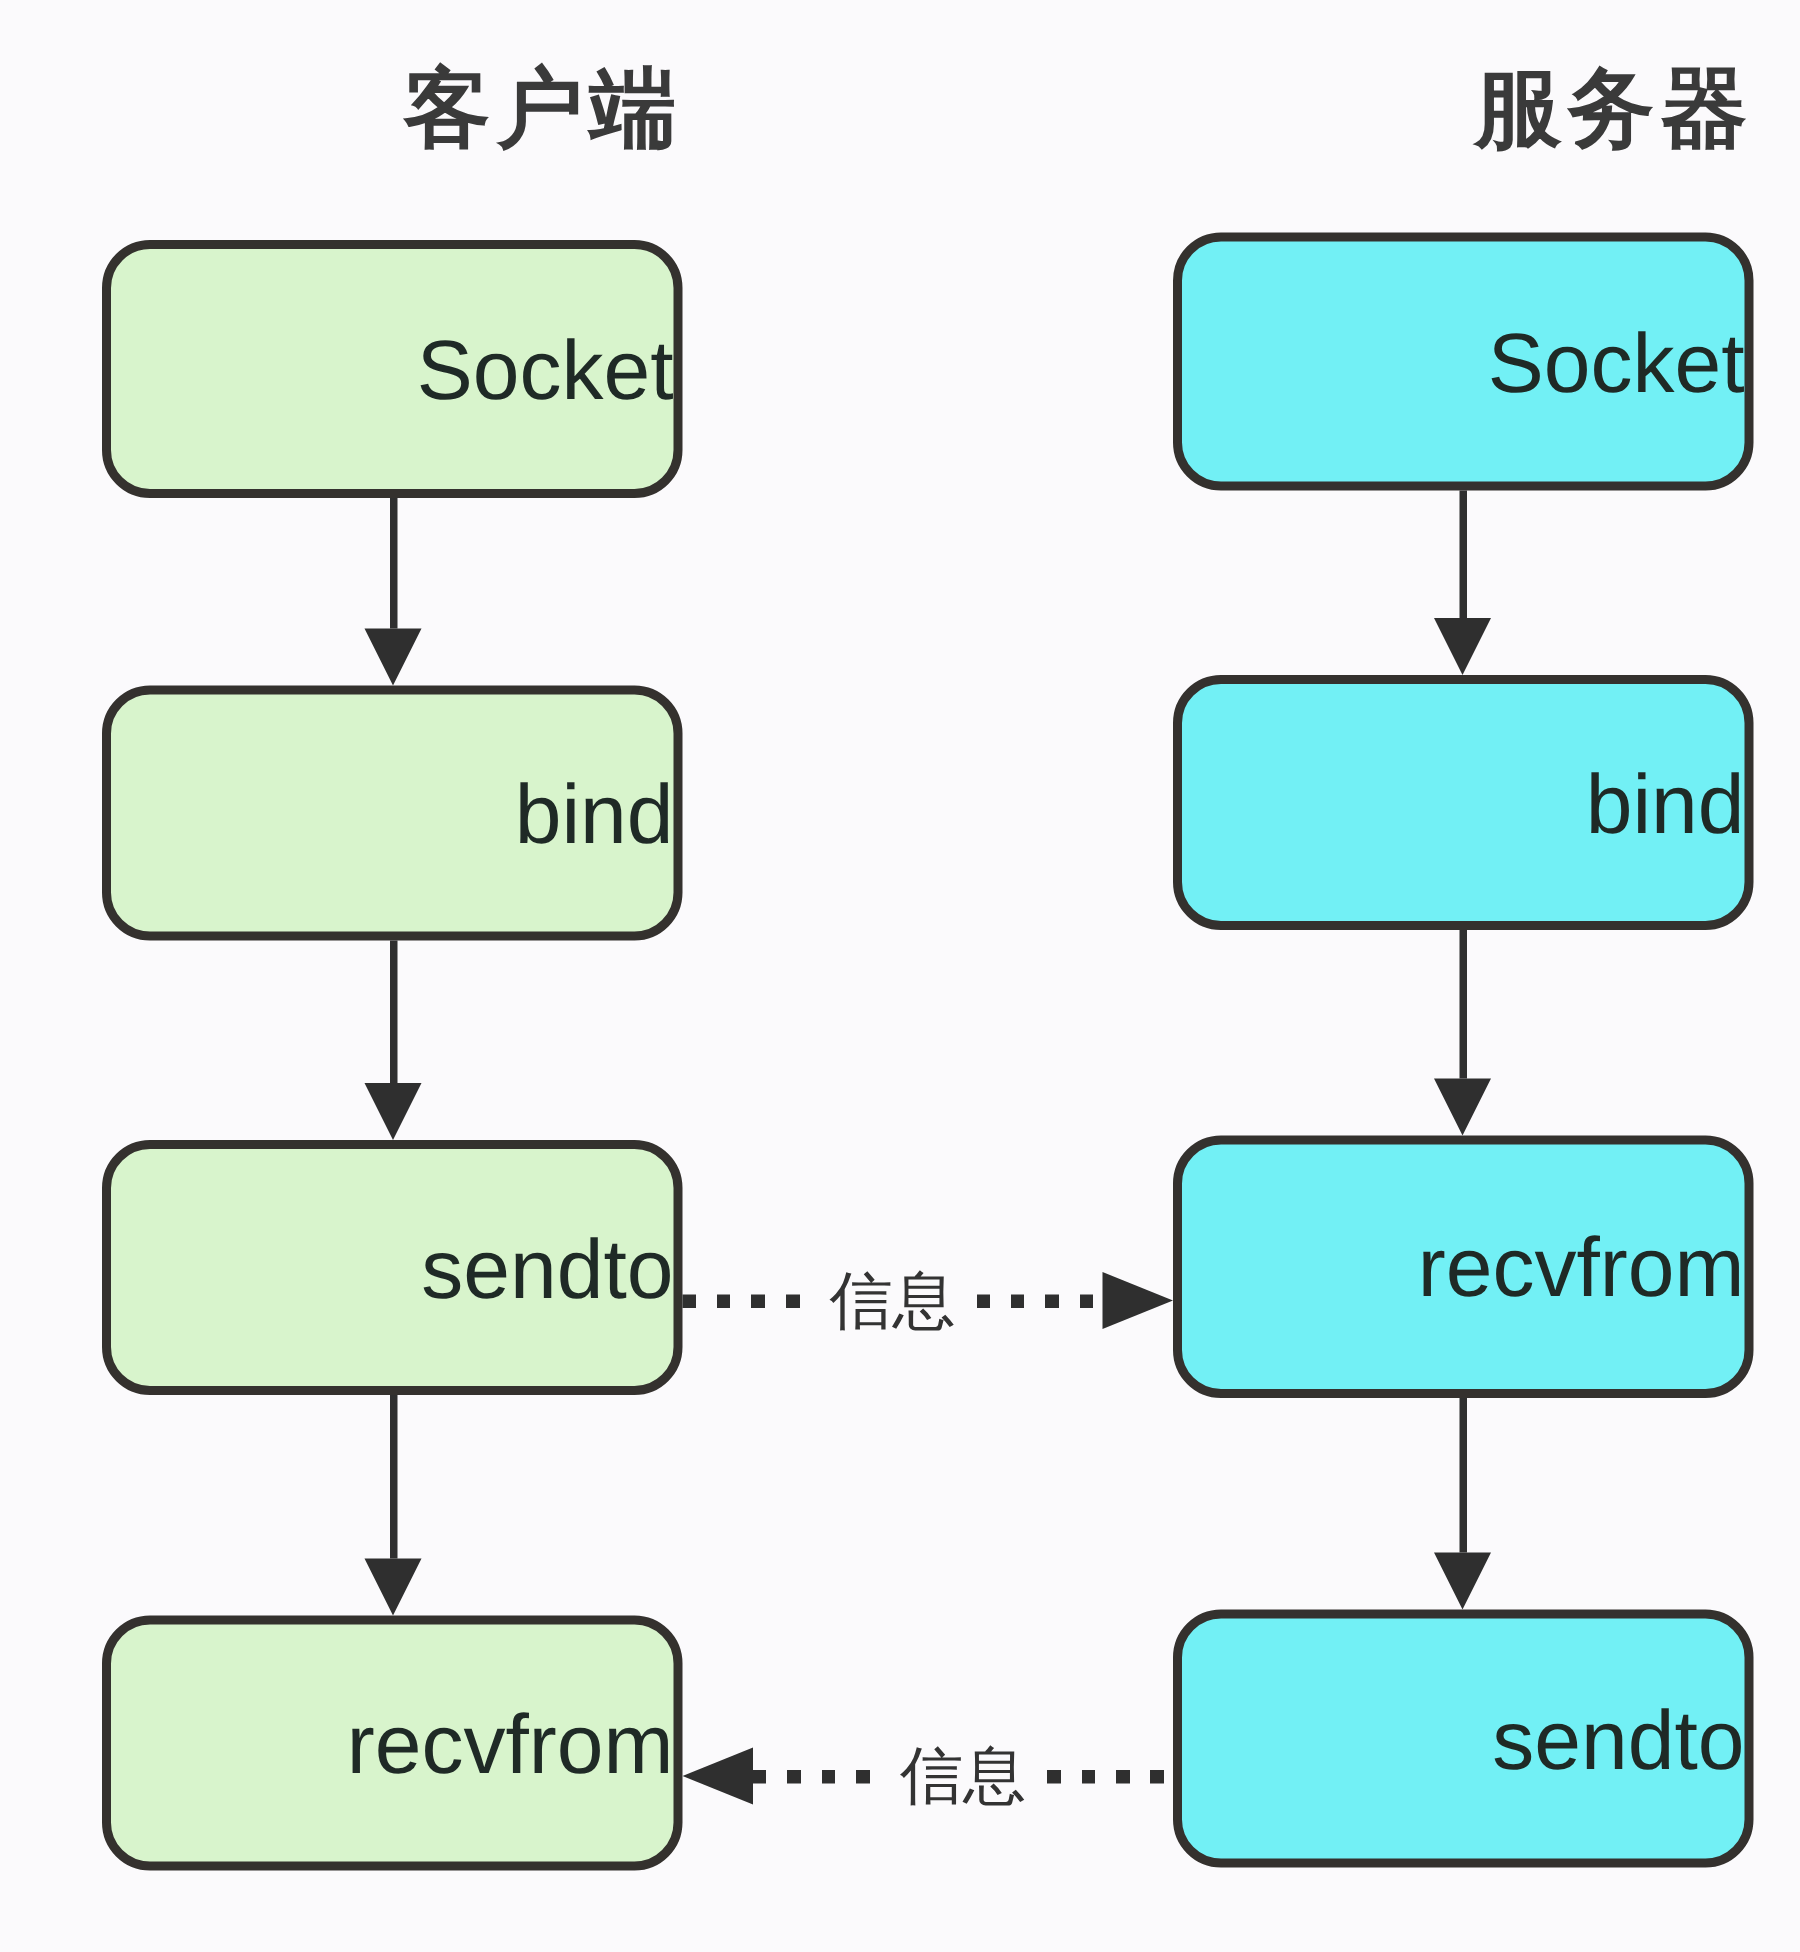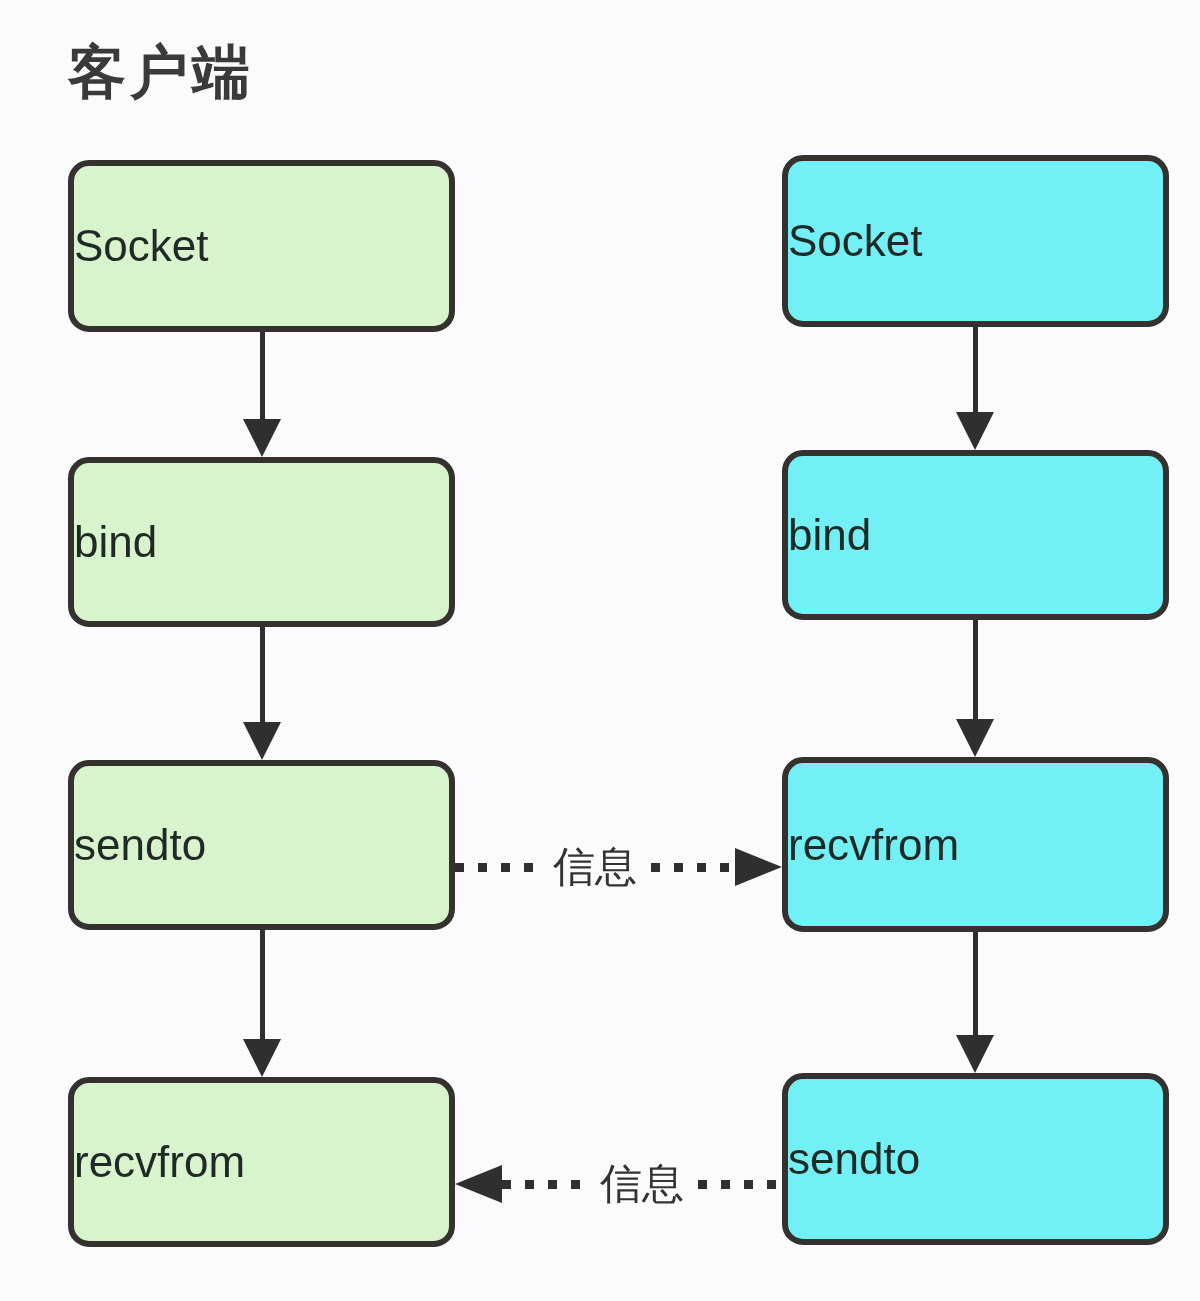--- a/index.html
+++ b/index.html
@@ -19,34 +19,34 @@
   .canvas{
     position:relative;
     width:1200px;
     height:1301px;
     background:var(--bg);
     overflow:hidden;
   }
   .col-title{
     position:absolute;
     width:387px;
-    text-align:left;
+    text-align:right;
     font-size:58px;
     font-weight:700;
     color:var(--title);
     letter-spacing:4px;
   }
   .box{
     position:absolute;
     border:6px solid var(--border);
-    border-radius:21px;
+    border-radius:32px;
     display:flex;
     align-items:center;
-    justify-content:flex-start;
-    font-size:44px;
+    justify-content:flex-end;
+    font-size:56px;
     color:var(--text);
   }
   .box.green{background:var(--green);}
   .box.cyan{background:var(--cyan);}
   .varrow{
     position:absolute;
     width:40px;
     display:flex;
     flex-direction:column;
     align-items:center;
@@ -92,20 +92,21 @@
     border-bottom:19px solid transparent;
     border-right:47px solid var(--arrow);
   }
 </style>
 </head>
 <body>
 
 <div class="canvas">
 
   <div class="col-title" style="left:68px;top:34px;">客户端</div>
+  <div class="col-title" style="left:782px;top:34px;">服务器</div>
 
   <div class="box green" style="left:68px;top:160px;width:387px;height:172px;">
     <span>Socket</span>
   </div>
   <div class="box green" style="left:68px;top:457px;width:387px;height:170px;">
     <span>bind</span>
   </div>
   <div class="box green" style="left:68px;top:760px;width:387px;height:170px;">
     <span>sendto</span>
   </div>

